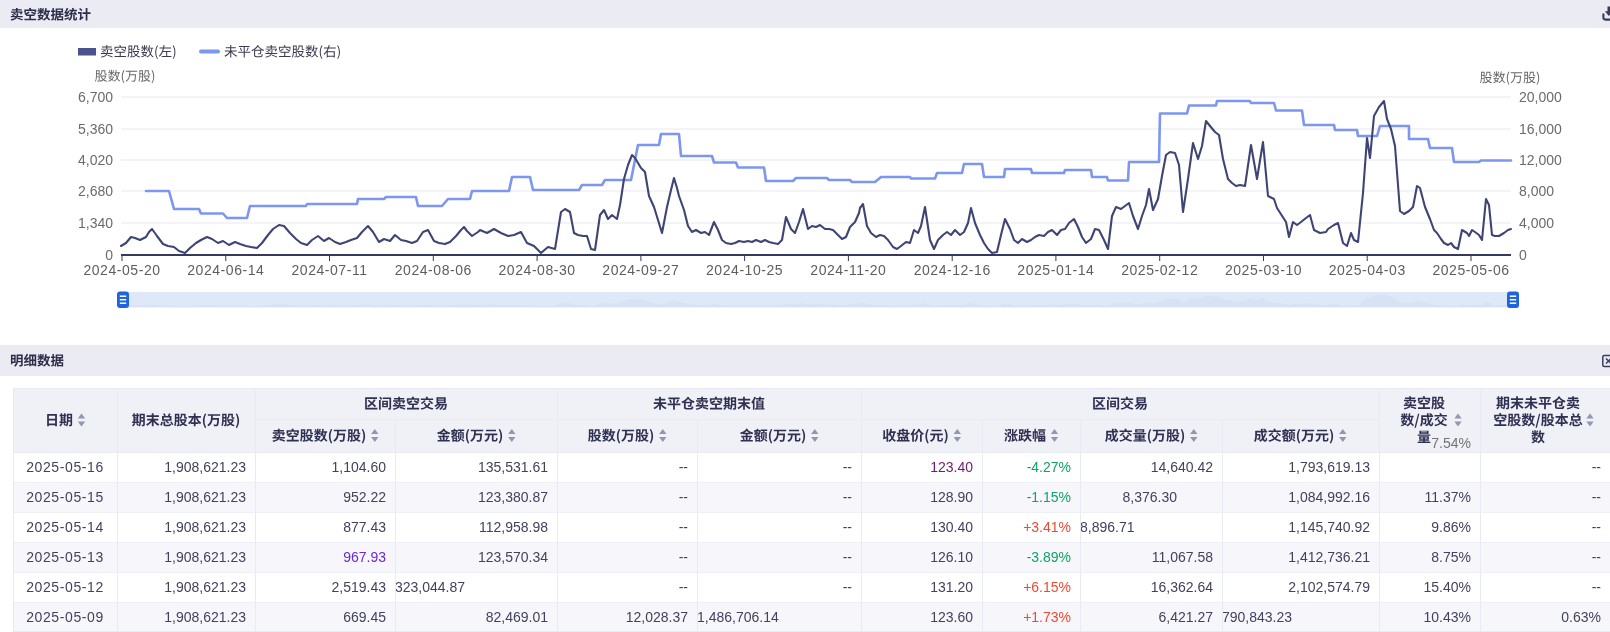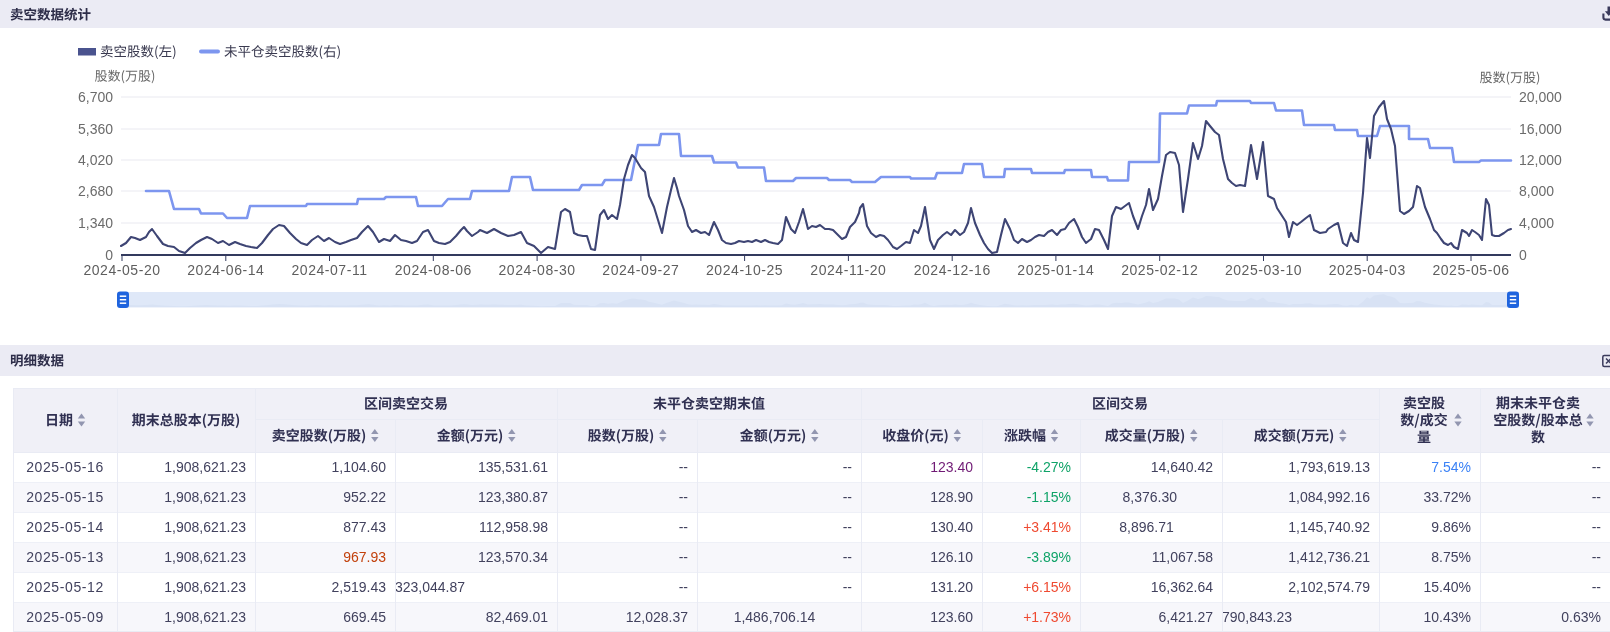--- a/index.html
+++ b/index.html
@@ -13,49 +13,49 @@
 <div class="c" style="left:13px;width:104px;text-align:center;letter-spacing:0.6px;top:452px;color:#42425e">2025-05-16</div>
 <div class="c" style="left:117px;width:129px;text-align:right;top:452px;color:#42425e">1,908,621.23</div>
 <div class="c" style="left:255px;width:131px;text-align:right;top:452px;color:#42425e">1,104.60</div>
 <div class="c" style="left:395px;width:153px;text-align:right;top:452px;color:#42425e">135,531.61</div>
 <div class="c" style="left:557px;width:131px;text-align:right;top:452px;color:#42425e">--</div>
 <div class="c" style="left:697px;width:155px;text-align:right;top:452px;color:#42425e">--</div>
 <div class="c" style="left:861px;width:112px;text-align:right;top:452px;color:#701a75">123.40</div>
 <div class="c" style="left:982px;width:89px;text-align:right;top:452px;color:#0fa368">-4.27%</div>
 <div class="c" style="left:1080px;width:133px;text-align:right;top:452px;color:#42425e">14,640.42</div>
 <div class="c" style="left:1222px;width:148px;text-align:right;top:452px;color:#42425e">1,793,619.13</div>
-<div class="c" style="left:1379px;width:92px;text-align:right;top:452px;color:#3b82f6">7.54%</div>
+<div class="c" style="left:1379px;width:92px;text-align:right;top:428px;color:#737373">7.54%</div>
 <div class="c" style="left:1480px;width:121px;text-align:right;top:452px;color:#42425e">--</div>
 <div class="c" style="left:13px;width:104px;text-align:center;letter-spacing:0.6px;top:482px;color:#42425e">2025-05-15</div>
 <div class="c" style="left:117px;width:129px;text-align:right;top:482px;color:#42425e">1,908,621.23</div>
 <div class="c" style="left:255px;width:131px;text-align:right;top:482px;color:#42425e">952.22</div>
 <div class="c" style="left:395px;width:153px;text-align:right;top:482px;color:#42425e">123,380.87</div>
 <div class="c" style="left:557px;width:131px;text-align:right;top:482px;color:#42425e">--</div>
 <div class="c" style="left:697px;width:155px;text-align:right;top:482px;color:#42425e">--</div>
 <div class="c" style="left:861px;width:112px;text-align:right;top:482px;color:#42425e">128.90</div>
 <div class="c" style="left:982px;width:89px;text-align:right;top:482px;color:#0fa368">-1.15%</div>
 <div class="c" style="left:1044px;width:133px;text-align:right;top:482px;color:#42425e">8,376.30</div>
 <div class="c" style="left:1222px;width:148px;text-align:right;top:482px;color:#42425e">1,084,992.16</div>
-<div class="c" style="left:1379px;width:92px;text-align:right;top:482px;color:#42425e">33.72%</div>
+<div class="c" style="left:1379px;width:92px;text-align:right;top:482px;color:#42425e">11.37%</div>
 <div class="c" style="left:1480px;width:121px;text-align:right;top:482px;color:#42425e">--</div>
 <div class="c" style="left:13px;width:104px;text-align:center;letter-spacing:0.6px;top:512px;color:#42425e">2025-05-14</div>
 <div class="c" style="left:117px;width:129px;text-align:right;top:512px;color:#42425e">1,908,621.23</div>
 <div class="c" style="left:255px;width:131px;text-align:right;top:512px;color:#42425e">877.43</div>
 <div class="c" style="left:395px;width:153px;text-align:right;top:512px;color:#42425e">112,958.98</div>
 <div class="c" style="left:557px;width:131px;text-align:right;top:512px;color:#42425e">--</div>
 <div class="c" style="left:697px;width:155px;text-align:right;top:512px;color:#42425e">--</div>
 <div class="c" style="left:861px;width:112px;text-align:right;top:512px;color:#42425e">130.40</div>
 <div class="c" style="left:982px;width:89px;text-align:right;top:512px;color:#ef4a31">+3.41%</div>
-<div class="c" style="left:1080px;width:133px;text-align:center;top:512px;color:#42425e">8,896.71</div>
+<div class="c" style="left:1080px;width:133px;text-align:left;top:512px;color:#42425e">8,896.71</div>
 <div class="c" style="left:1222px;width:148px;text-align:right;top:512px;color:#42425e">1,145,740.92</div>
 <div class="c" style="left:1379px;width:92px;text-align:right;top:512px;color:#42425e">9.86%</div>
 <div class="c" style="left:1480px;width:121px;text-align:right;top:512px;color:#42425e">--</div>
 <div class="c" style="left:13px;width:104px;text-align:center;letter-spacing:0.6px;top:542px;color:#42425e">2025-05-13</div>
 <div class="c" style="left:117px;width:129px;text-align:right;top:542px;color:#42425e">1,908,621.23</div>
-<div class="c" style="left:255px;width:131px;text-align:right;top:542px;color:#c2410c">967.93</div>
+<div class="c" style="left:255px;width:131px;text-align:right;top:542px;color:#6d28d9">967.93</div>
 <div class="c" style="left:395px;width:153px;text-align:right;top:542px;color:#42425e">123,570.34</div>
 <div class="c" style="left:557px;width:131px;text-align:right;top:542px;color:#42425e">--</div>
 <div class="c" style="left:697px;width:155px;text-align:right;top:542px;color:#42425e">--</div>
 <div class="c" style="left:861px;width:112px;text-align:right;top:542px;color:#42425e">126.10</div>
 <div class="c" style="left:982px;width:89px;text-align:right;top:542px;color:#0fa368">-3.89%</div>
 <div class="c" style="left:1080px;width:133px;text-align:right;top:542px;color:#42425e">11,067.58</div>
 <div class="c" style="left:1222px;width:148px;text-align:right;top:542px;color:#42425e">1,412,736.21</div>
 <div class="c" style="left:1379px;width:92px;text-align:right;top:542px;color:#42425e">8.75%</div>
 <div class="c" style="left:1480px;width:121px;text-align:right;top:542px;color:#42425e">--</div>
 <div class="c" style="left:13px;width:104px;text-align:center;letter-spacing:0.6px;top:572px;color:#42425e">2025-05-12</div>
@@ -68,21 +68,21 @@
 <div class="c" style="left:982px;width:89px;text-align:right;top:572px;color:#ef4a31">+6.15%</div>
 <div class="c" style="left:1080px;width:133px;text-align:right;top:572px;color:#42425e">16,362.64</div>
 <div class="c" style="left:1222px;width:148px;text-align:right;top:572px;color:#42425e">2,102,574.79</div>
 <div class="c" style="left:1379px;width:92px;text-align:right;top:572px;color:#42425e">15.40%</div>
 <div class="c" style="left:1480px;width:121px;text-align:right;top:572px;color:#42425e">--</div>
 <div class="c" style="left:13px;width:104px;text-align:center;letter-spacing:0.6px;top:602px;color:#42425e">2025-05-09</div>
 <div class="c" style="left:117px;width:129px;text-align:right;top:602px;color:#42425e">1,908,621.23</div>
 <div class="c" style="left:255px;width:131px;text-align:right;top:602px;color:#42425e">669.45</div>
 <div class="c" style="left:395px;width:153px;text-align:right;top:602px;color:#42425e">82,469.01</div>
 <div class="c" style="left:557px;width:131px;text-align:right;top:602px;color:#42425e">12,028.37</div>
-<div class="c" style="left:697px;width:155px;text-align:center;top:602px;color:#42425e">1,486,706.14</div>
+<div class="c" style="left:697px;width:155px;text-align:left;top:602px;color:#42425e">1,486,706.14</div>
 <div class="c" style="left:861px;width:112px;text-align:right;top:602px;color:#42425e">123.60</div>
 <div class="c" style="left:982px;width:89px;text-align:right;top:602px;color:#ef4a31">+1.73%</div>
 <div class="c" style="left:1080px;width:133px;text-align:right;top:602px;color:#42425e">6,421.27</div>
 <div class="c" style="left:1222px;width:148px;text-align:left;top:602px;color:#42425e">790,843.23</div>
 <div class="c" style="left:1379px;width:92px;text-align:right;top:602px;color:#42425e">10.43%</div>
 <div class="c" style="left:1480px;width:121px;text-align:right;top:602px;color:#42425e">0.63%</div>
 <div style="position:absolute;left:13px;top:388px;width:1597px;height:1px;background:#e9ebf4"></div>
 <div style="position:absolute;left:13px;top:452px;width:1597px;height:1px;background:#e9ebf4"></div>
 <div style="position:absolute;left:255px;top:419px;width:1124px;height:1px;background:#e9ebf4"></div>
 <div style="position:absolute;left:13px;top:482px;width:1597px;height:1px;background:#eef0f7"></div>

